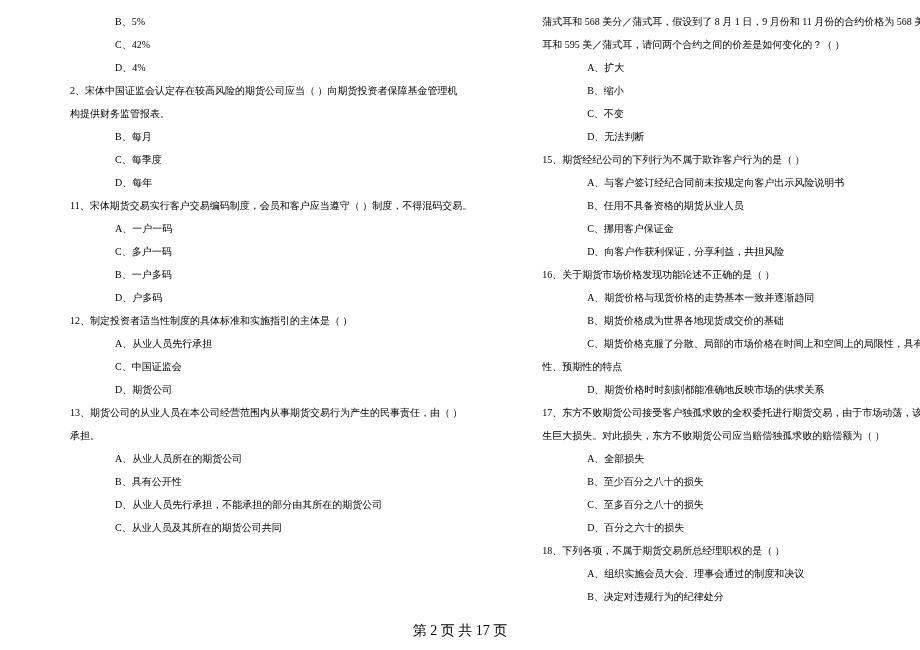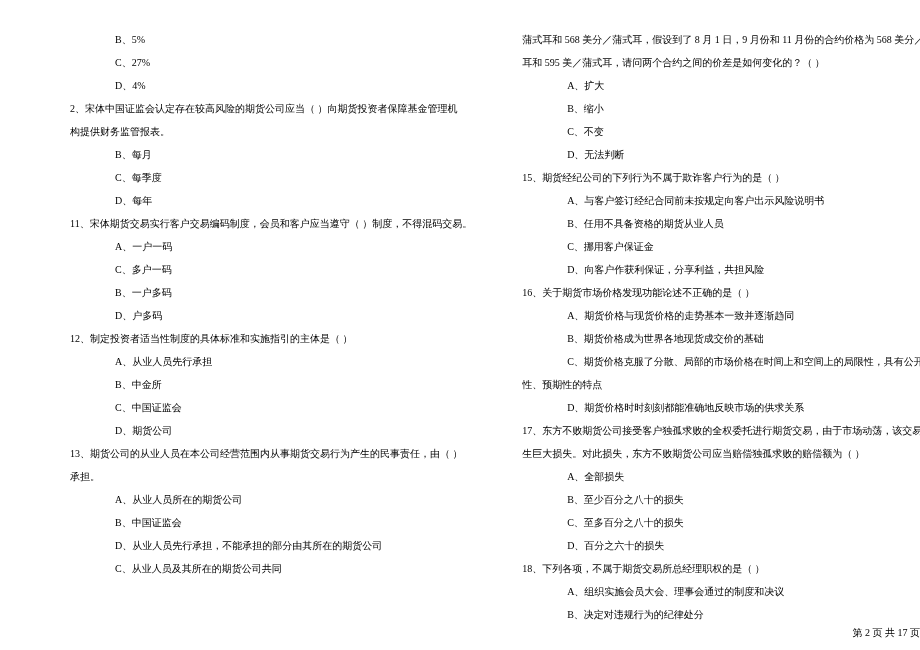--- a/index.html
+++ b/index.html
@@ -14,21 +14,22 @@
       font-family: "SimSun", "宋体", serif;
       font-size: 10px;
       color: #000000;
       position: relative;
       overflow: hidden;
     }
     .page-container {
       display: flex;
       width: 100%;
       height: 620px;
-      padding: 28px 0 0 0;
+      padding: 10px 0 0 0;
+      gap: 20px;
     }
     .column {
       flex: 1;
       padding: 0 25px 0 70px;
     }
     .column-right {
       padding: 0 40px 0 25px;
     }
     .line {
       line-height: 23px;
@@ -40,51 +41,50 @@
     .indent-question {
       padding-left: 0px;
     }
     .continuation {
       padding-left: 0px;
     }
     .footer {
       position: absolute;
       bottom: 10px;
       width: 100%;
-      text-align: right;
-      font-size: 10px;
+      text-align: center;
+      font-size: 14px;
     }
   </style>
 </head>
 <body>
 
 <div class="page-container">
   <div class="column">
     <div class="line indent-option">B、5%</div>
-    <div class="line indent-option">C、27%</div>
+    <div class="line indent-option">C、42%</div>
     <div class="line indent-option">D、4%</div>
     <div class="line indent-question">2、宋体中国证监会认定存在较高风险的期货公司应当（    ）向期货投资者保障基金管理机</div>
     <div class="line continuation">构提供财务监管报表。</div>
     <div class="line indent-option">B、每月</div>
     <div class="line indent-option">C、每季度</div>
     <div class="line indent-option">D、每年</div>
     <div class="line indent-question">11、宋体期货交易实行客户交易编码制度，会员和客户应当遵守（    ）制度，不得混码交易。</div>
     <div class="line indent-option">A、一户一码</div>
     <div class="line indent-option">C、多户一码</div>
     <div class="line indent-option">B、一户多码</div>
     <div class="line indent-option">D、户多码</div>
     <div class="line indent-question">12、制定投资者适当性制度的具体标准和实施指引的主体是（    ）</div>
     <div class="line indent-option">A、从业人员先行承担</div>
-    <div class="line indent-option">B、中金所</div>
     <div class="line indent-option">C、中国证监会</div>
     <div class="line indent-option">D、期货公司</div>
     <div class="line indent-question">13、期货公司的从业人员在本公司经营范围内从事期货交易行为产生的民事责任，由（    ）</div>
     <div class="line continuation">承担。</div>
     <div class="line indent-option">A、从业人员所在的期货公司</div>
-    <div class="line indent-option">B、中国证监会</div>
+    <div class="line indent-option">B、具有公开性</div>
     <div class="line indent-option">D、从业人员先行承担，不能承担的部分由其所在的期货公司</div>
     <div class="line indent-option">C、从业人员及其所在的期货公司共同</div>
   </div>
 
   <div class="column column-right">
     <div class="line continuation">蒲式耳和 568 美分／蒲式耳，假设到了 8 月 1 日，9 月份和 11 月份的合约价格为 568 美分／蒲式</div>
     <div class="line continuation">耳和 595 美／蒲式耳，请问两个合约之间的价差是如何变化的？（    ）</div>
     <div class="line indent-option">A、扩大</div>
     <div class="line indent-option">B、缩小</div>
     <div class="line indent-option">C、不变</div>

